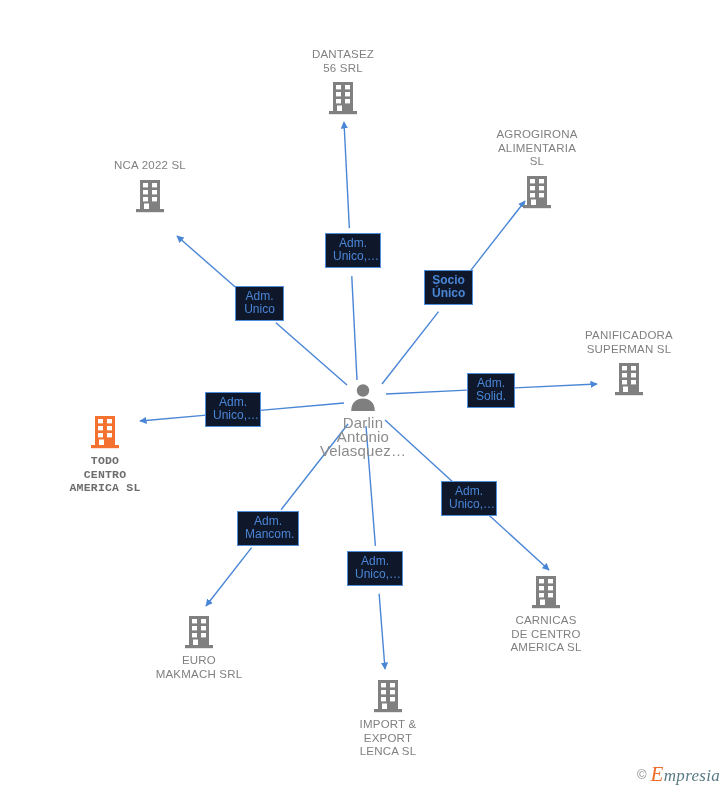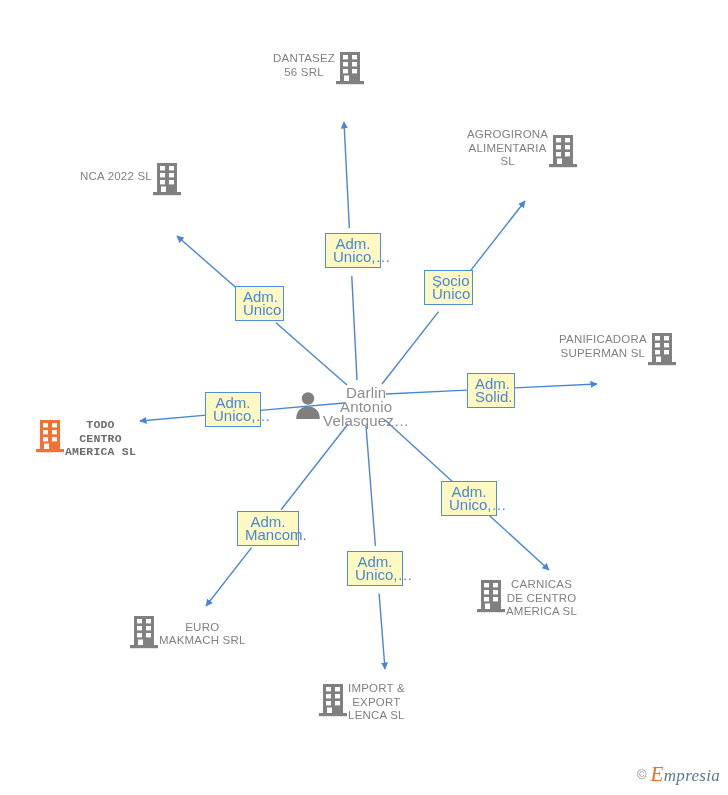--- a/index.html
+++ b/index.html
@@ -11,21 +11,21 @@
     position:relative;
     overflow:hidden;
     -webkit-font-smoothing:antialiased;
   }
   #graph-canvas{position:absolute;inset:0;width:728px;height:795px;}
   svg.edges{position:absolute;left:0;top:0;width:728px;height:795px;pointer-events:none;}
 
   
   .node{
     position:absolute;
-    display:flex;flex-direction:row;align-items:center;
+    display:flex;flex-direction:column;align-items:center;
     text-align:center;
     line-height:13.5px;
     font-size:11.5px;
     color:#808080;
     letter-spacing:.2px;
     white-space:pre-line;
   }
   .node .glyph{display:block;}
   .node.label-top .glyph{order:2;margin-top:2px;}
   .node.label-top .caption{order:1;margin-bottom:3px;}
@@ -37,23 +37,23 @@
   .bld{width:30px;height:36px;display:block;}
   .person{width:30px;height:30px;display:block;}
 
   .center-node .caption{color:#8c8c8c;font-size:15px;line-height:14px;}
 
   
   .chip{
     position:absolute;
     border:1.2px solid #4f8ddd;
     border-radius:0;
-    background:#fef9c3;
+    background:#0f172a;
     color:#4a86d6;
-    font-size:15px;
+    font-size:12px;
     line-height:13px;
     text-align:center;
     padding:3px 7px 4px 7px;
     white-space:pre-line;
     box-sizing:border-box;
   }
 
   
   #watermark{
     position:absolute;right:8px;bottom:8px;
@@ -218,21 +218,21 @@
             <circle cx="15" cy="8.5" r="6.2"></circle>
             <path d="M3.2 29 C3.2 20.8 8.4 16.6 15 16.6 C21.6 16.6 26.8 20.8 26.8 29 Z"></path>
           </svg></span><span class="caption">Darlin
 Antonio
 Velasquez…</span></div>
     </div>
 
   <div id="chips-layer">
       <div class="chip" style="left: 325px; top: 233px; width: 56px;">Adm.
 Unico,…</div>
-      <div class="chip" style="left: 424px; top: 270px; width: 49px;">Socio
+      <div class="chip" style="left: 424px; top: 270px; width: 49px; font-weight: bold;">Socio
 Único</div>
       <div class="chip" style="left: 235px; top: 286px; width: 49px;">Adm.
 Unico</div>
       <div class="chip" style="left: 467px; top: 373px; width: 48px;">Adm.
 Solid.</div>
       <div class="chip" style="left: 205px; top: 392px; width: 56px;">Adm.
 Unico,…</div>
       <div class="chip" style="left: 237px; top: 511px; width: 62px;">Adm.
 Mancom.</div>
       <div class="chip" style="left: 347px; top: 551px; width: 56px;">Adm.

